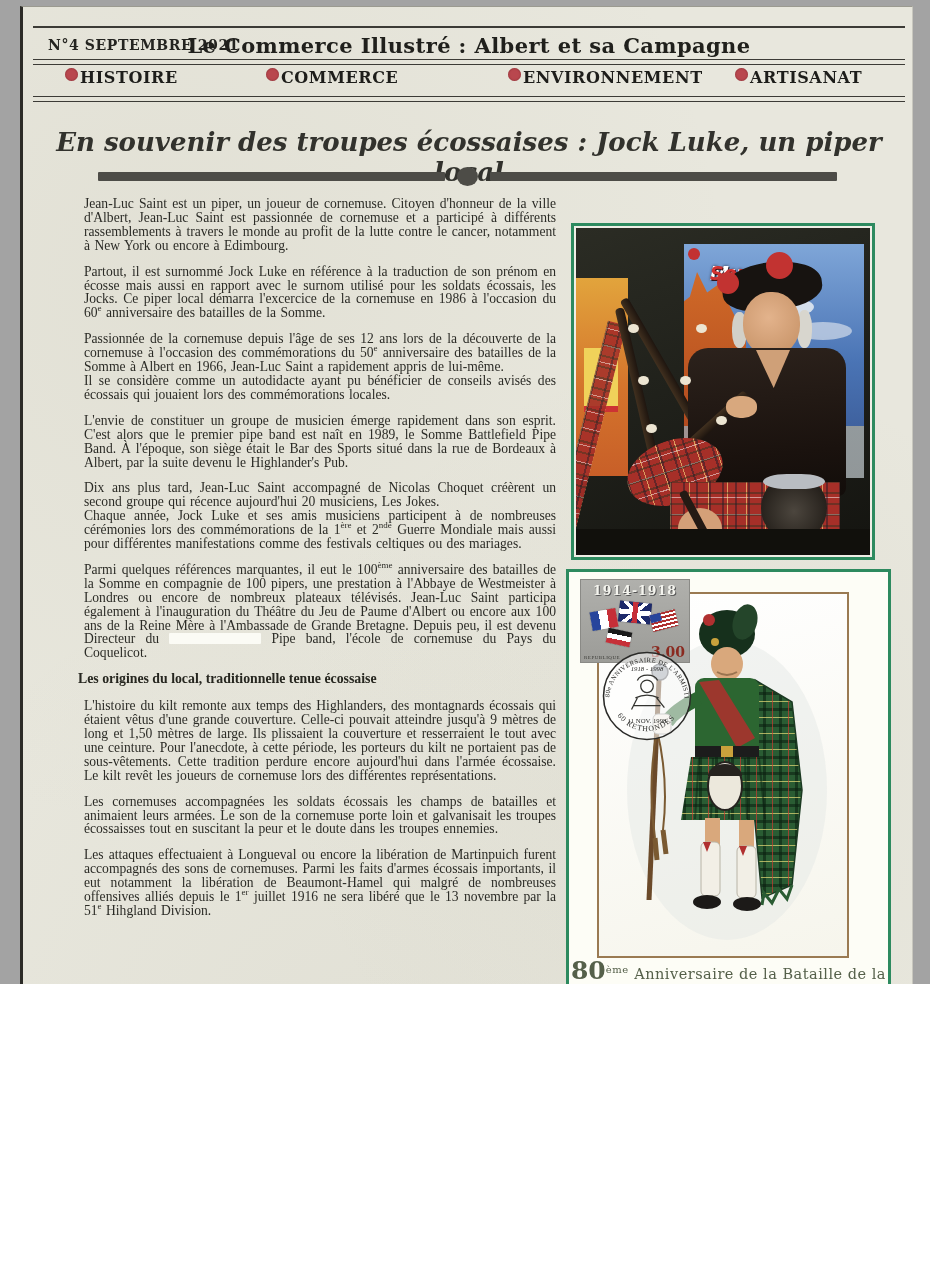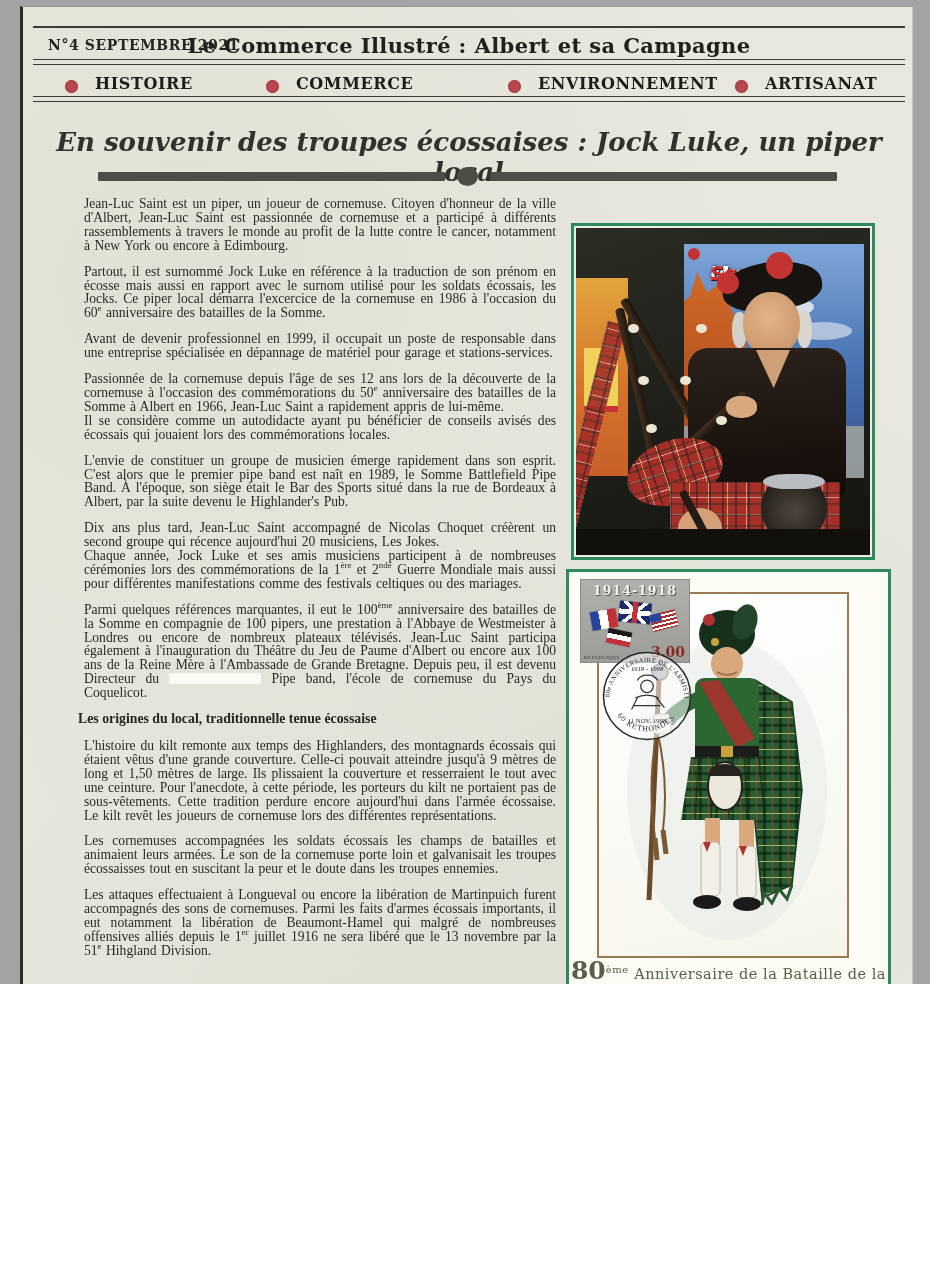--- a/index.html
+++ b/index.html
@@ -18,21 +18,21 @@
   .rule{position:absolute;background:#3c3b36;}
   .rule-top{left:10px;top:19px;width:872px;height:2px;}
   .double-rule{position:absolute;left:10px;width:872px;height:4px;
     border-top:1.6px solid #3c3b36;border-bottom:1.6px solid #3c3b36;}
   .dr1{top:52px;} .dr2{top:89px;}
   .masthead-issue{position:absolute;left:25px;top:30px;font-family:"DejaVu Serif",serif;
     font-weight:bold;font-size:14px;letter-spacing:.6px;color:#242420;}
   .masthead-title{position:absolute;left:10px;top:26px;width:872px;text-align:center;
     font-family:"DejaVu Serif",serif;font-weight:bold;font-size:21px;color:#20201c;letter-spacing:.4px;}
   .nav-row{position:absolute;top:61px;height:25px;left:0;width:889px;}
-  .nav-item{position:absolute;display:flex;align-items:flex-end;gap:17px;height:25px;}
+  .nav-item{position:absolute;display:flex;align-items:flex-start;gap:2px;height:25px;}
   .nav-dot{width:13px;height:13px;border-radius:50%;background:#b9474e;box-shadow:inset 0 0 2px #7c262c;}
   .nav-label{font-family:"DejaVu Serif",serif;font-weight:bold;font-size:16px;color:#1d1d1a;letter-spacing:.6px;}
   .ni1{left:42px;} .ni2{left:243px;} .ni3{left:485px;} .ni4{left:712px;}
 
   
   .article-title{position:absolute;left:10px;top:120px;width:872px;text-align:center;
     font-family:"DejaVu Serif",serif;font-style:italic;font-weight:bold;font-size:26px;color:#32322d;}
   .divider-bar{position:absolute;top:165px;height:9px;background:#4d4c47;border-radius:1px;}
   .db-left{left:75px;width:347px;} .db-right{left:467px;width:347px;}
   .divider-dot{position:absolute;top:160px;left:434px;width:21px;height:19px;border-radius:50%;background:#4d4c47;}
@@ -183,21 +183,20 @@
     <div class="double-rule dr2"></div>
 
     <div class="article-title">En souvenir des troupes écossaises : Jock Luke, un piper local</div>
     <div class="divider-bar db-left"></div>
     <div class="divider-dot"></div>
     <div class="divider-bar db-right"></div>
 
     <div class="article-body">
         <p class="body-par"><span>Jean-Luc Saint est un piper, un joueur de cornemuse. Citoyen d'honneur de la ville d'Albert, Jean-Luc Saint est passionnée de cornemuse et a participé à différents rassemblements à travers le monde au profit de la lutte contre le cancer, notamment à New York ou encore à Edimbourg.</span></p>
         <p class="body-par"><span>Partout, il est surnommé Jock Luke en référence à la traduction de son prénom en écosse mais aussi en rapport avec le surnom utilisé pour les soldats écossais, les Jocks. Ce piper local démarra l'excercice de la cornemuse en 1986 à l'occasion du 60</span><sup>e</sup><span> anniversaire des batailles de la Somme.</span></p>
-        <p class="body-par"><span>Avant de devenir professionnel en 1999, il occupait un poste de responsable dans une entreprise spécialisée en dépannage de matériel pour garage et stations-services.</span></p>
         <p class="body-par"><span>Passionnée de la cornemuse depuis l'âge de ses 12 ans lors de la découverte de la cornemuse à l'occasion des commémorations du 50</span><sup>e</sup><span> anniversaire des batailles de la Somme à Albert en 1966, Jean-Luc Saint a rapidement appris de lui-même.</span><br><span>Il se considère comme un autodidacte ayant pu bénéficier de conseils avisés des écossais qui jouaient lors des commémorations locales.</span></p>
         <p class="body-par"><span>L'envie de constituer un groupe de musicien émerge rapidement dans son esprit. C'est alors que le premier pipe band est naît en 1989, le Somme Battlefield Pipe Band. À l'époque, son siège était le Bar des Sports situé dans la rue de Bordeaux à Albert, par la suite devenu le Highlander's Pub.</span></p>
         <p class="body-par"><span>Dix ans plus tard, Jean-Luc Saint accompagné de Nicolas Choquet créèrent un second groupe qui récence aujourd'hui 20 musiciens, Les Jokes.</span><br><span>Chaque année, Jock Luke et ses amis musiciens participent à de nombreuses cérémonies lors des commémorations de la 1</span><sup>ère</sup><span> et 2</span><sup>nde</sup><span> Guerre Mondiale mais aussi pour différentes manifestations comme des festivals celtiques ou des mariages.</span></p>
         <p class="body-par"><span>Parmi quelques références marquantes, il eut le 100</span><sup>ème</sup><span> anniversaire des batailles de la Somme en compagnie de 100 pipers, une prestation à l'Abbaye de Westmeister à Londres ou encore de nombreux plateaux télévisés. Jean-Luc Saint participa également à l'inauguration du Théâtre du Jeu de Paume d'Albert ou encore aux 100 ans de la Reine Mère à l'Ambassade de Grande Bretagne. Depuis peu, il est devenu Directeur du </span><span class="redact"></span><span> Pipe band, l'école de cornemuse du Pays du Coquelicot.</span></p>
         <h3 class="kilt-heading">Les origines du local, traditionnelle tenue écossaise</h3>
         <p class="body-par"><span>L'histoire du kilt remonte aux temps des Highlanders, des montagnards écossais qui étaient vêtus d'une grande couverture. Celle-ci pouvait atteindre jusqu'à 9 mètres de long et 1,50 mètres de large. Ils plissaient la couverture et resserraient le tout avec une ceinture. Pour l'anecdote, à cette période, les porteurs du kilt ne portaient pas de sous-vêtements. Cette tradition perdure encore aujourd'hui dans l'armée écossaise. Le kilt revêt les joueurs de cornemuse lors des différentes représentations.</span></p>
         <p class="body-par"><span>Les cornemuses accompagnées les soldats écossais les champs de batailles et animaient leurs armées. Le son de la cornemuse porte loin et galvanisait les troupes écossaisses tout en suscitant la peur et le doute dans les troupes ennemies.</span></p>
         <p class="body-par"><span>Les attaques effectuaient à Longueval ou encore la libération de Martinpuich furent accompagnés des sons de cornemuses. Parmi les faits d'armes écossais importants, il eut notamment la libération de Beaumont-Hamel qui malgré de nombreuses offensives alliés depuis le 1</span><sup>er</sup><span> juillet 1916 ne sera libéré que le 13 novembre par la 51</span><sup>e</sup><span> Hihgland Division.</span></p>
       </div>
 

